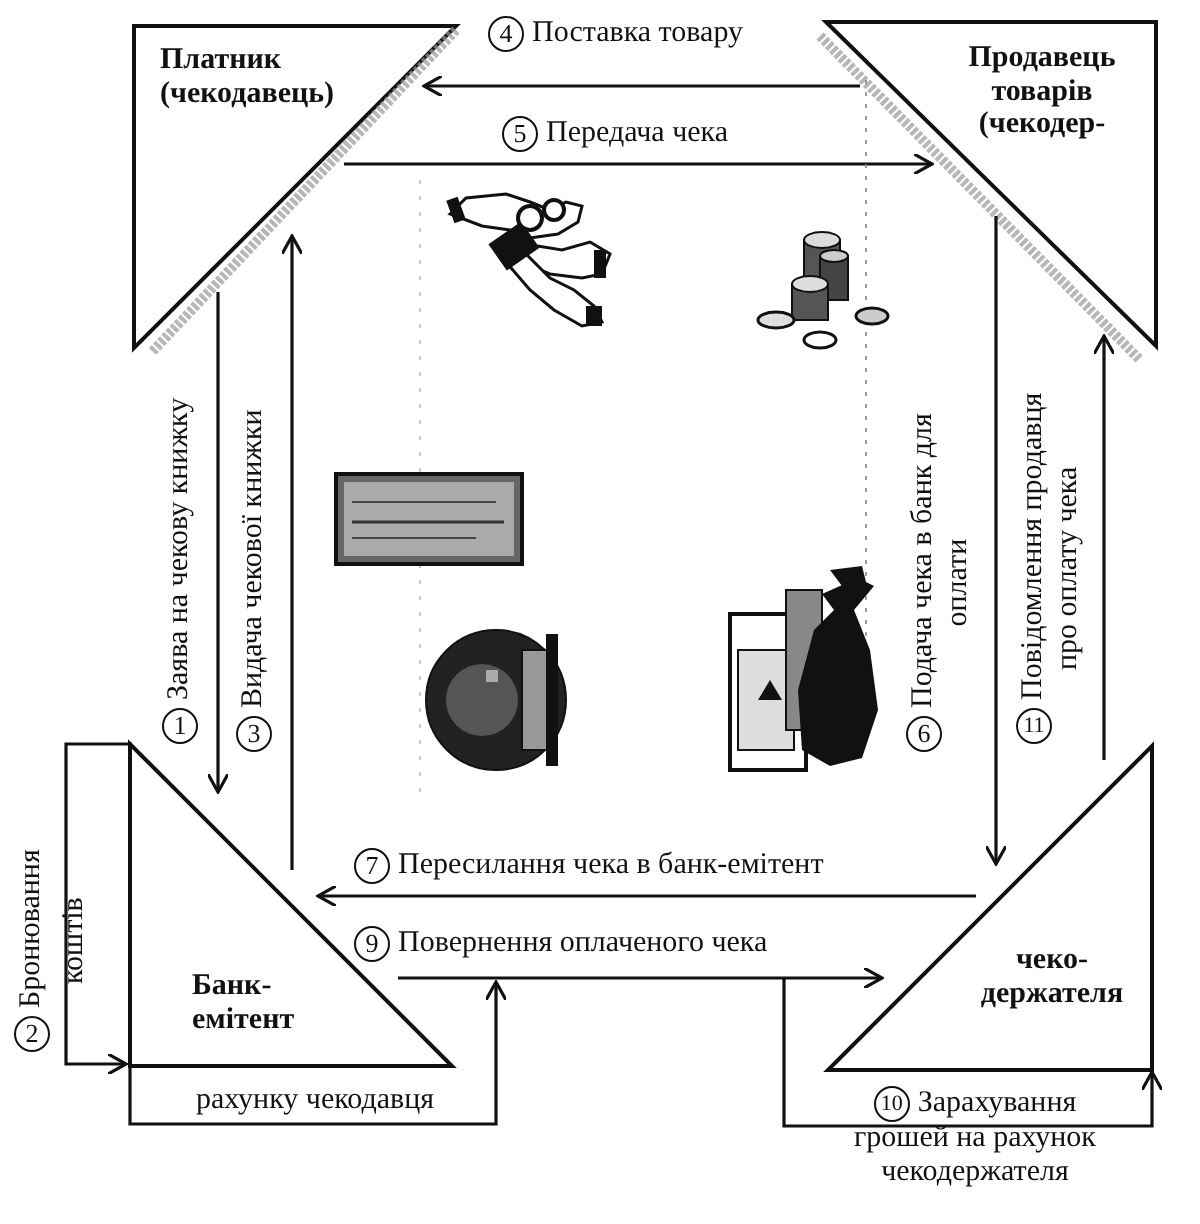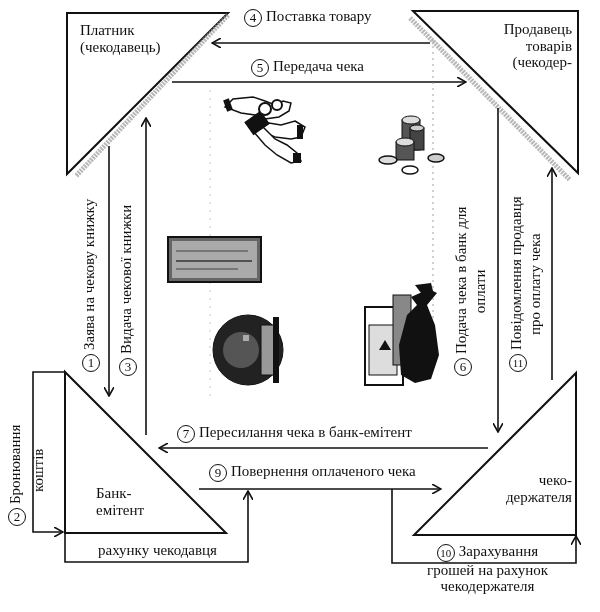--- a/index.html
+++ b/index.html
@@ -1,26 +1,26 @@
 <!DOCTYPE html>
 <html><head>
 <meta charset="utf-8">
 <style>
   html, body { margin: 0; padding: 0; background: #ffffff; }
   body { width: 600px; height: 612px; position: relative; overflow: hidden;
          font-family: "Liberation Serif", serif; color: #111; }
   svg#diagram { position: absolute; left: 0; top: 0; width: 600px; height: 612px; }
   .lbl { position: absolute; font-family: "Liberation Serif", serif; font-size: 15px; color: #111; white-space: nowrap; line-height: 1.1; }
-  .bold { font-weight: normal; font-size: 15px; }
+  .bold { font-weight: bold; font-size: 15px; }
   .num { display: inline-block; width: 16px; height: 16px; border: 1.5px solid #111; border-radius: 50%;
          text-align: center; line-height: 16px; font-size: 13px; margin-right: 4px; vertical-align: middle; }
   .vert { position: absolute; transform-origin: 0 0; transform: rotate(-90deg); white-space: nowrap;
           font-family: "Liberation Serif", serif; font-size: 15px; line-height: 1.15; }
   .center { text-align: center; }
-  .right { text-align: right; }
+  .right { text-align: center; }
 </style>
 </head>
 <body>
 
 <svg id="diagram" viewBox="0 0 600 612">
   <defs>
     <marker id="ah" markerWidth="10" markerHeight="10" refX="9" refY="5" orient="auto" markerUnits="userSpaceOnUse">
       <path d="M0,0 L9,5 L0,10" fill="none" stroke="#111" stroke-width="1.6"></path>
     </marker>
   </defs>
@@ -160,21 +160,21 @@
 
 <div class="vert center" style="left:508px;top:372px;">
   <div><span class="num" style="transform:rotate(90deg);font-size:11px;">11</span><span>Повідомлення продавця</span></div>
   <div>про оплату чека</div>
 </div>
 
 <div class="lbl" style="left:177px;top:424px;">
   <span class="num">7</span><span>Пересилання чека в банк-емітент</span>
 </div>
 
-<div class="lbl" style="left:209px;top:463px;">
+<div class="lbl" style="left:177px;top:463px;">
   <span class="num">9</span><span>Повернення оплаченого чека</span>
 </div>
 
 <div class="lbl center" style="left:70px;top:542px;width:175px;">
   <div>рахунку чекодавця</div>
 </div>
 
 <div class="lbl center" style="left:400px;top:543px;width:175px;">
   <div><span class="num" style="font-size:11px;">10</span><span>Зарахування</span></div>
   <div>грошей на рахунок</div>

